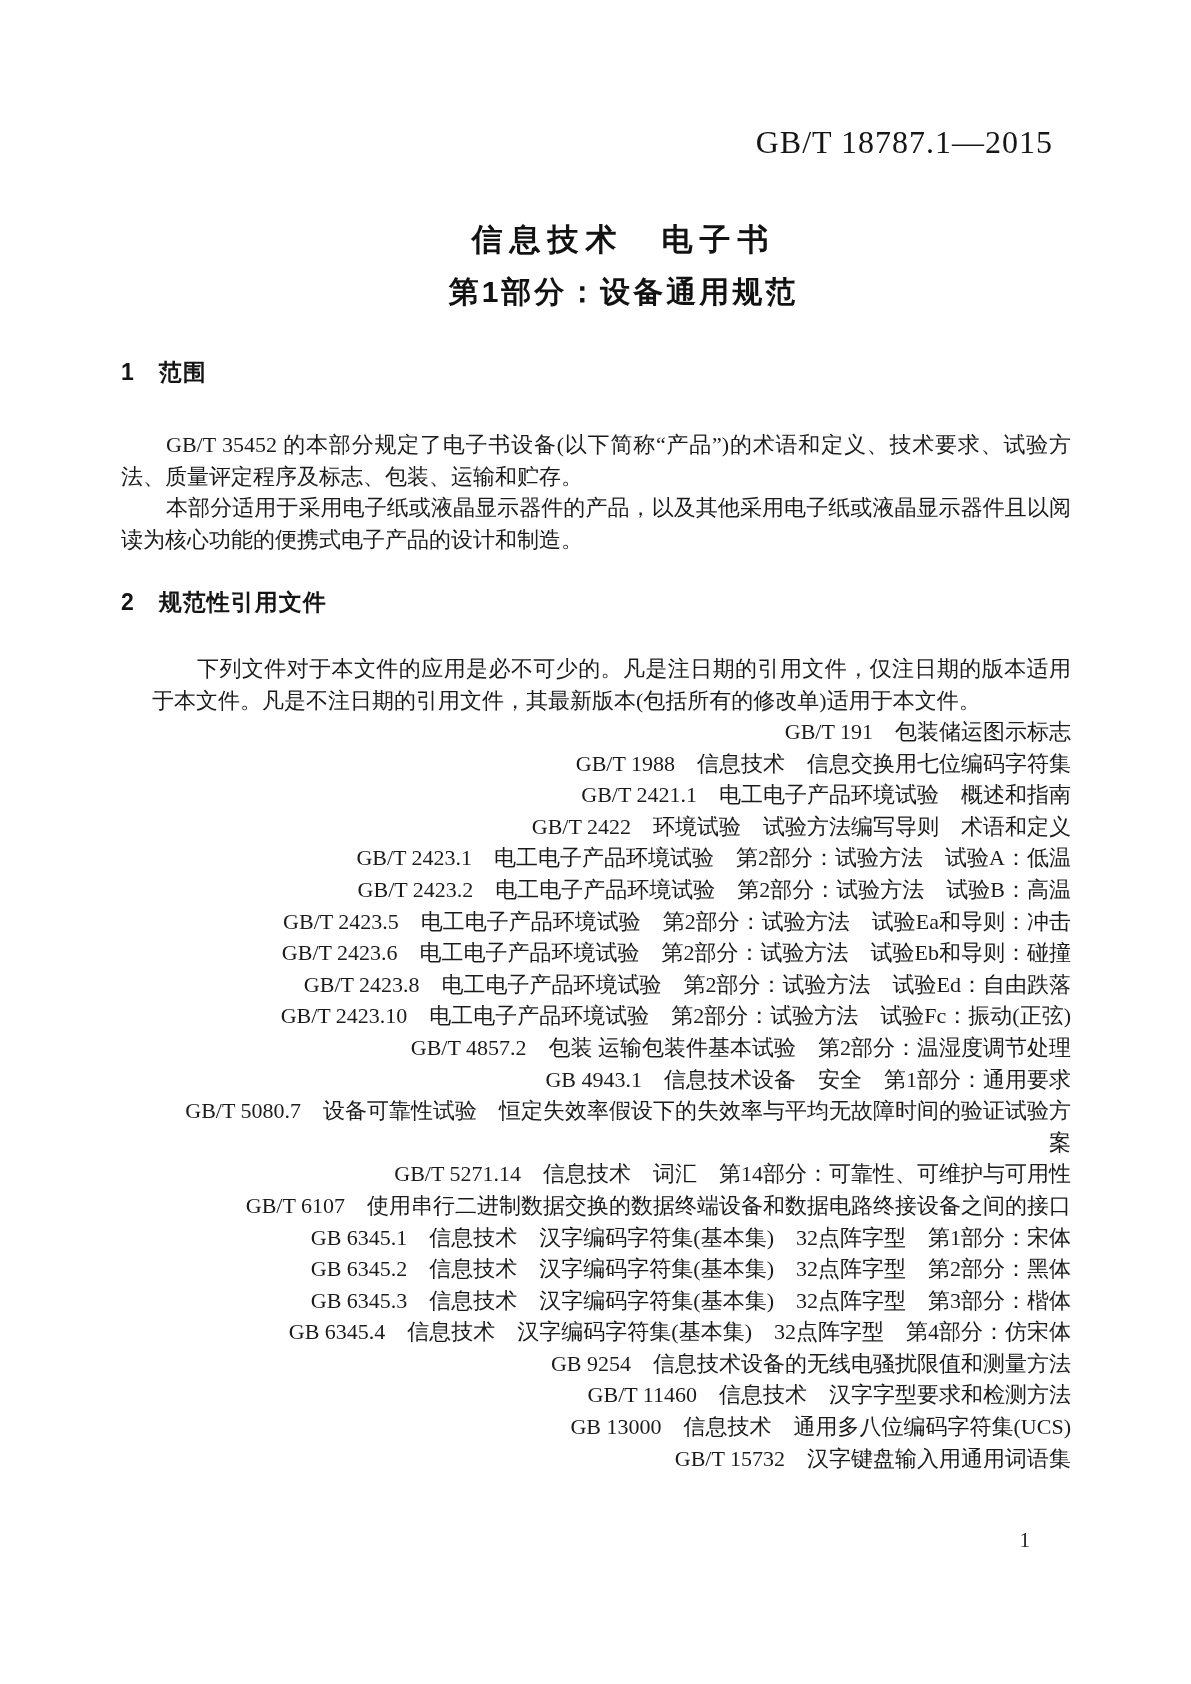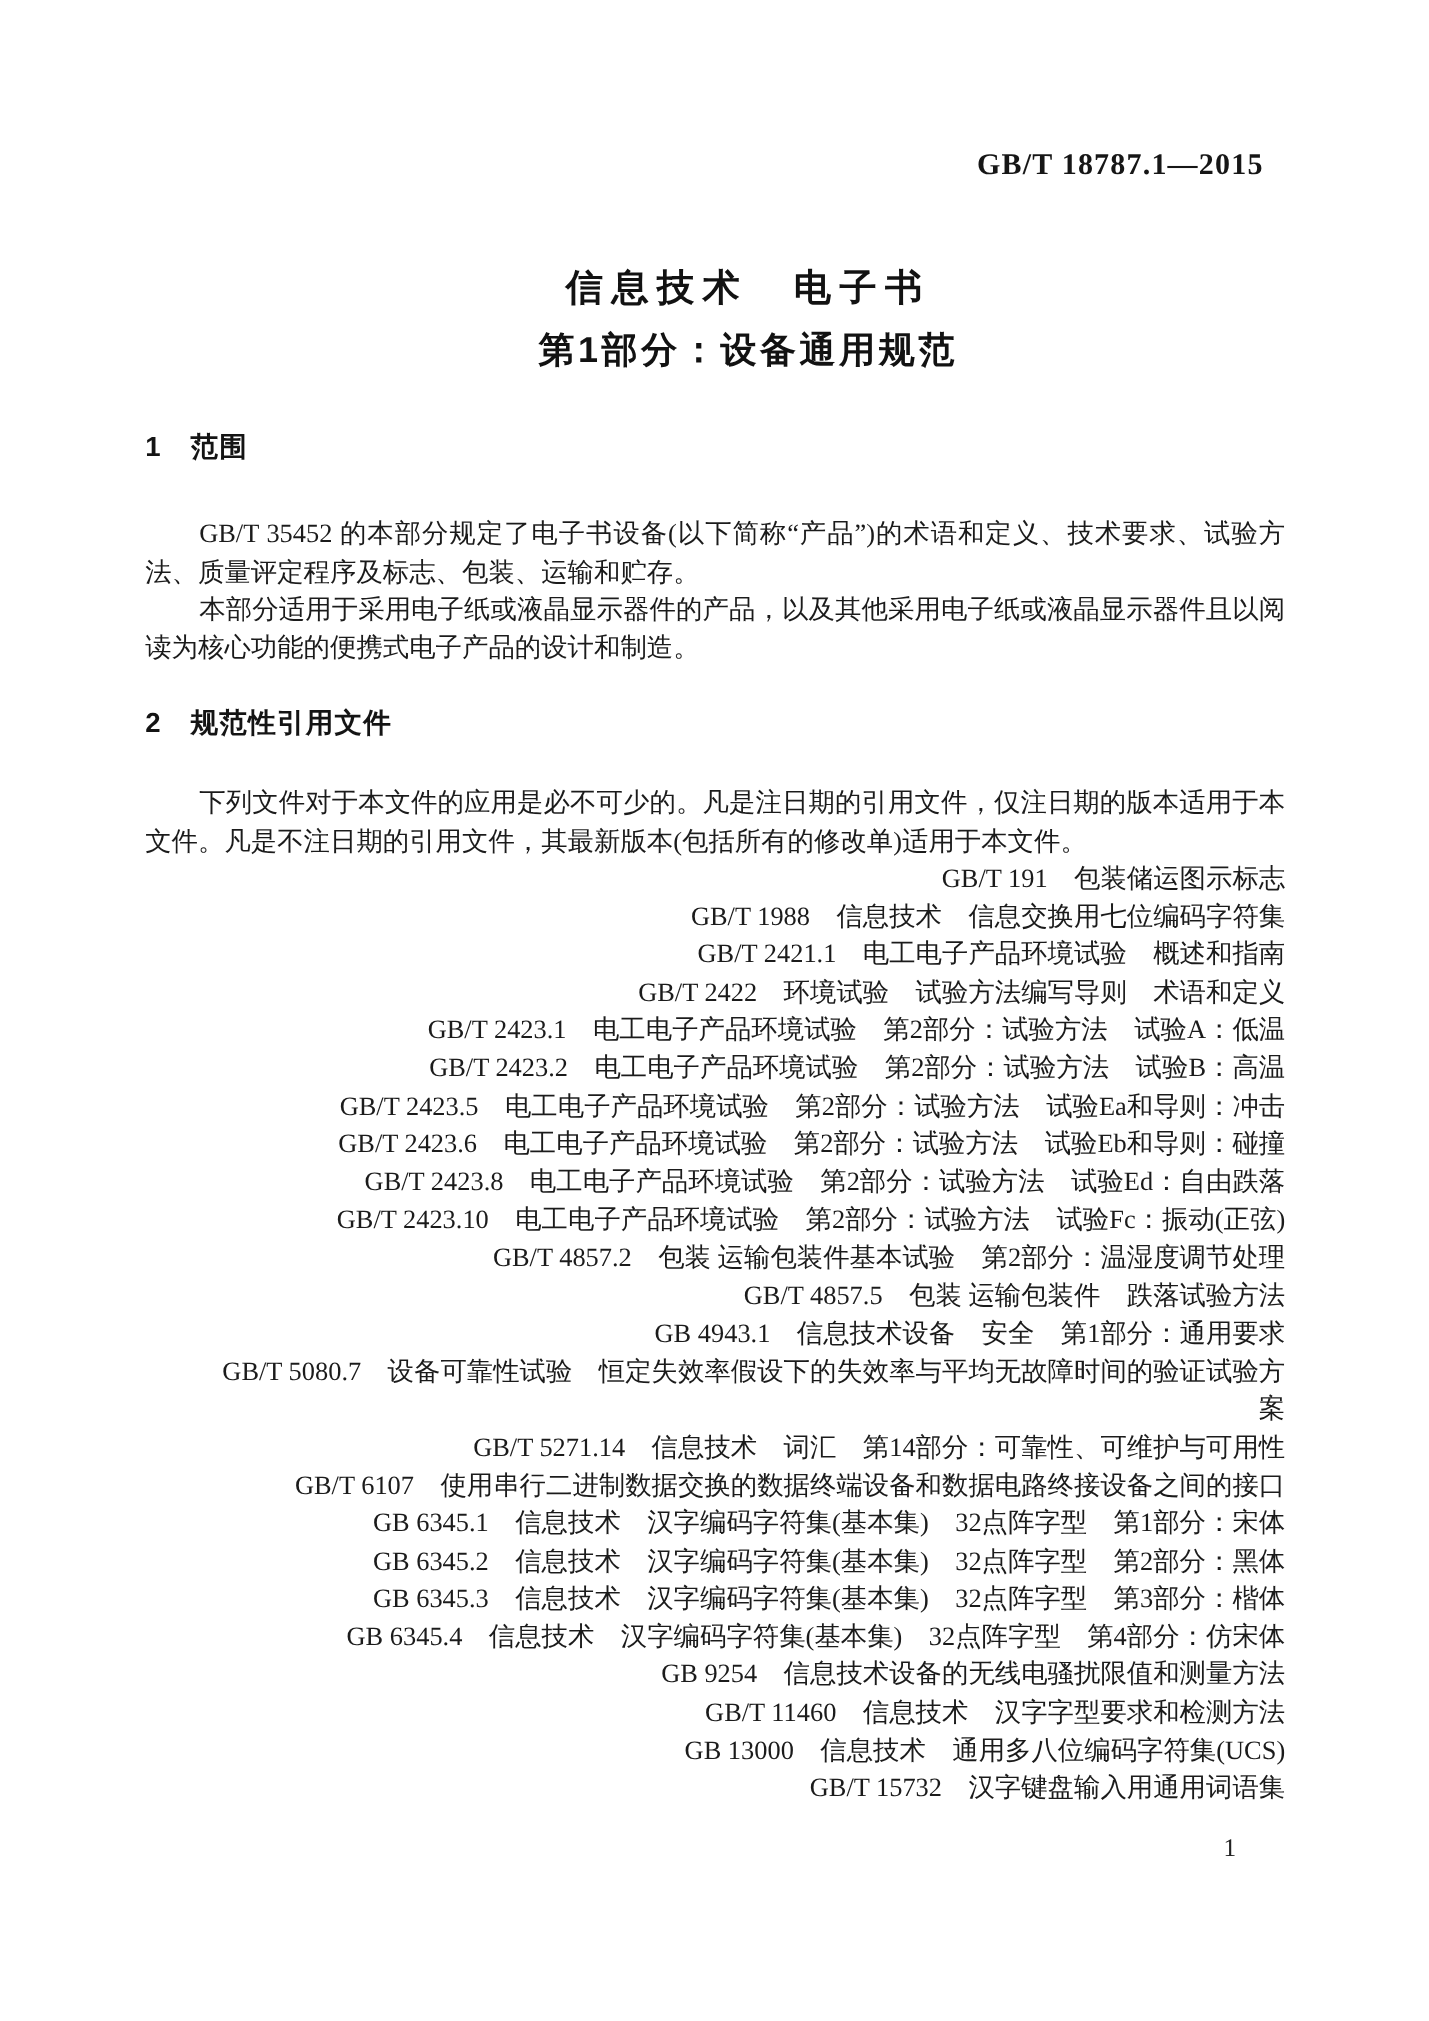--- a/index.html
+++ b/index.html
@@ -10,22 +10,22 @@
     background: #ffffff;
     color: #1b1b1b;
     font-family: "Liberation Serif", "DejaVu Serif", serif;
     overflow: hidden;
   }
   .doc-header {
     position: absolute;
     top: 124px;
     right: 138px;
     font-family: "Liberation Serif", "DejaVu Serif", serif;
-    font-weight: bold;
-    font-size: 25px;
+    font-weight: normal;
+    font-size: 32px;
     letter-spacing: 1px;
     color: #161616;
   }
   .doc-title {
     position: absolute;
     top: 219px;
     left: 0;
     width: 100%;
     text-align: center;
     font-family: "Liberation Sans", "DejaVu Sans", sans-serif;
@@ -51,21 +51,21 @@
     font-weight: bold;
     margin: 0;
     line-height: 26px;
     letter-spacing: 1px;
     color: #141414;
     text-align: left;
   }
   .sec-heading.sec2 { margin-top: 34px; }
   .body-para { margin: 0; text-indent: 45px; }
   .body-para.lead { margin-top: 44px; }
-  .body-para.intro { margin-top: 38px; }
+  .body-para.intro { margin-top: 38px; margin-left: 31px; }
   .ref-list { margin-top: 0; text-align: right; }
   .ref-item { padding-left: 45px; line-height: 31.6px; }
   .page-number {
     position: absolute;
     top: 1528px;
     right: 161px;
     font-size: 21px;
     color: #222222;
     font-family: "Liberation Serif", "DejaVu Serif", serif;
   }
@@ -113,21 +113,20 @@
 
         <div class="ref-item">GB/T 2423.6　电工电子产品环境试验　第2部分：试验方法　试验Eb和导则：碰撞</div>
 
         <div class="ref-item">GB/T 2423.8　电工电子产品环境试验　第2部分：试验方法　试验Ed：自由跌落</div>
 
         <div class="ref-item">GB/T 2423.10　电工电子产品环境试验　第2部分：试验方法　试验Fc：振动(正弦)</div>
 
 
         <div class="ref-item">GB/T 4857.2　包装 运输包装件基本试验　第2部分：温湿度调节处理</div>
 
-        <div class="ref-item">GB/T 4857.5　包装 运输包装件　跌落试验方法</div>
 
         <div class="ref-item">GB 4943.1　信息技术设备　安全　第1部分：通用要求</div>
 
         <div class="ref-item">GB/T 5080.7　设备可靠性试验　恒定失效率假设下的失效率与平均无故障时间的验证试验方案</div>
 
         <div class="ref-item">GB/T 5271.14　信息技术　词汇　第14部分：可靠性、可维护与可用性</div>
 
         <div class="ref-item">GB/T 6107　使用串行二进制数据交换的数据终端设备和数据电路终接设备之间的接口</div>
 
         <div class="ref-item">GB 6345.1　信息技术　汉字编码字符集(基本集)　32点阵字型　第1部分：宋体</div>

